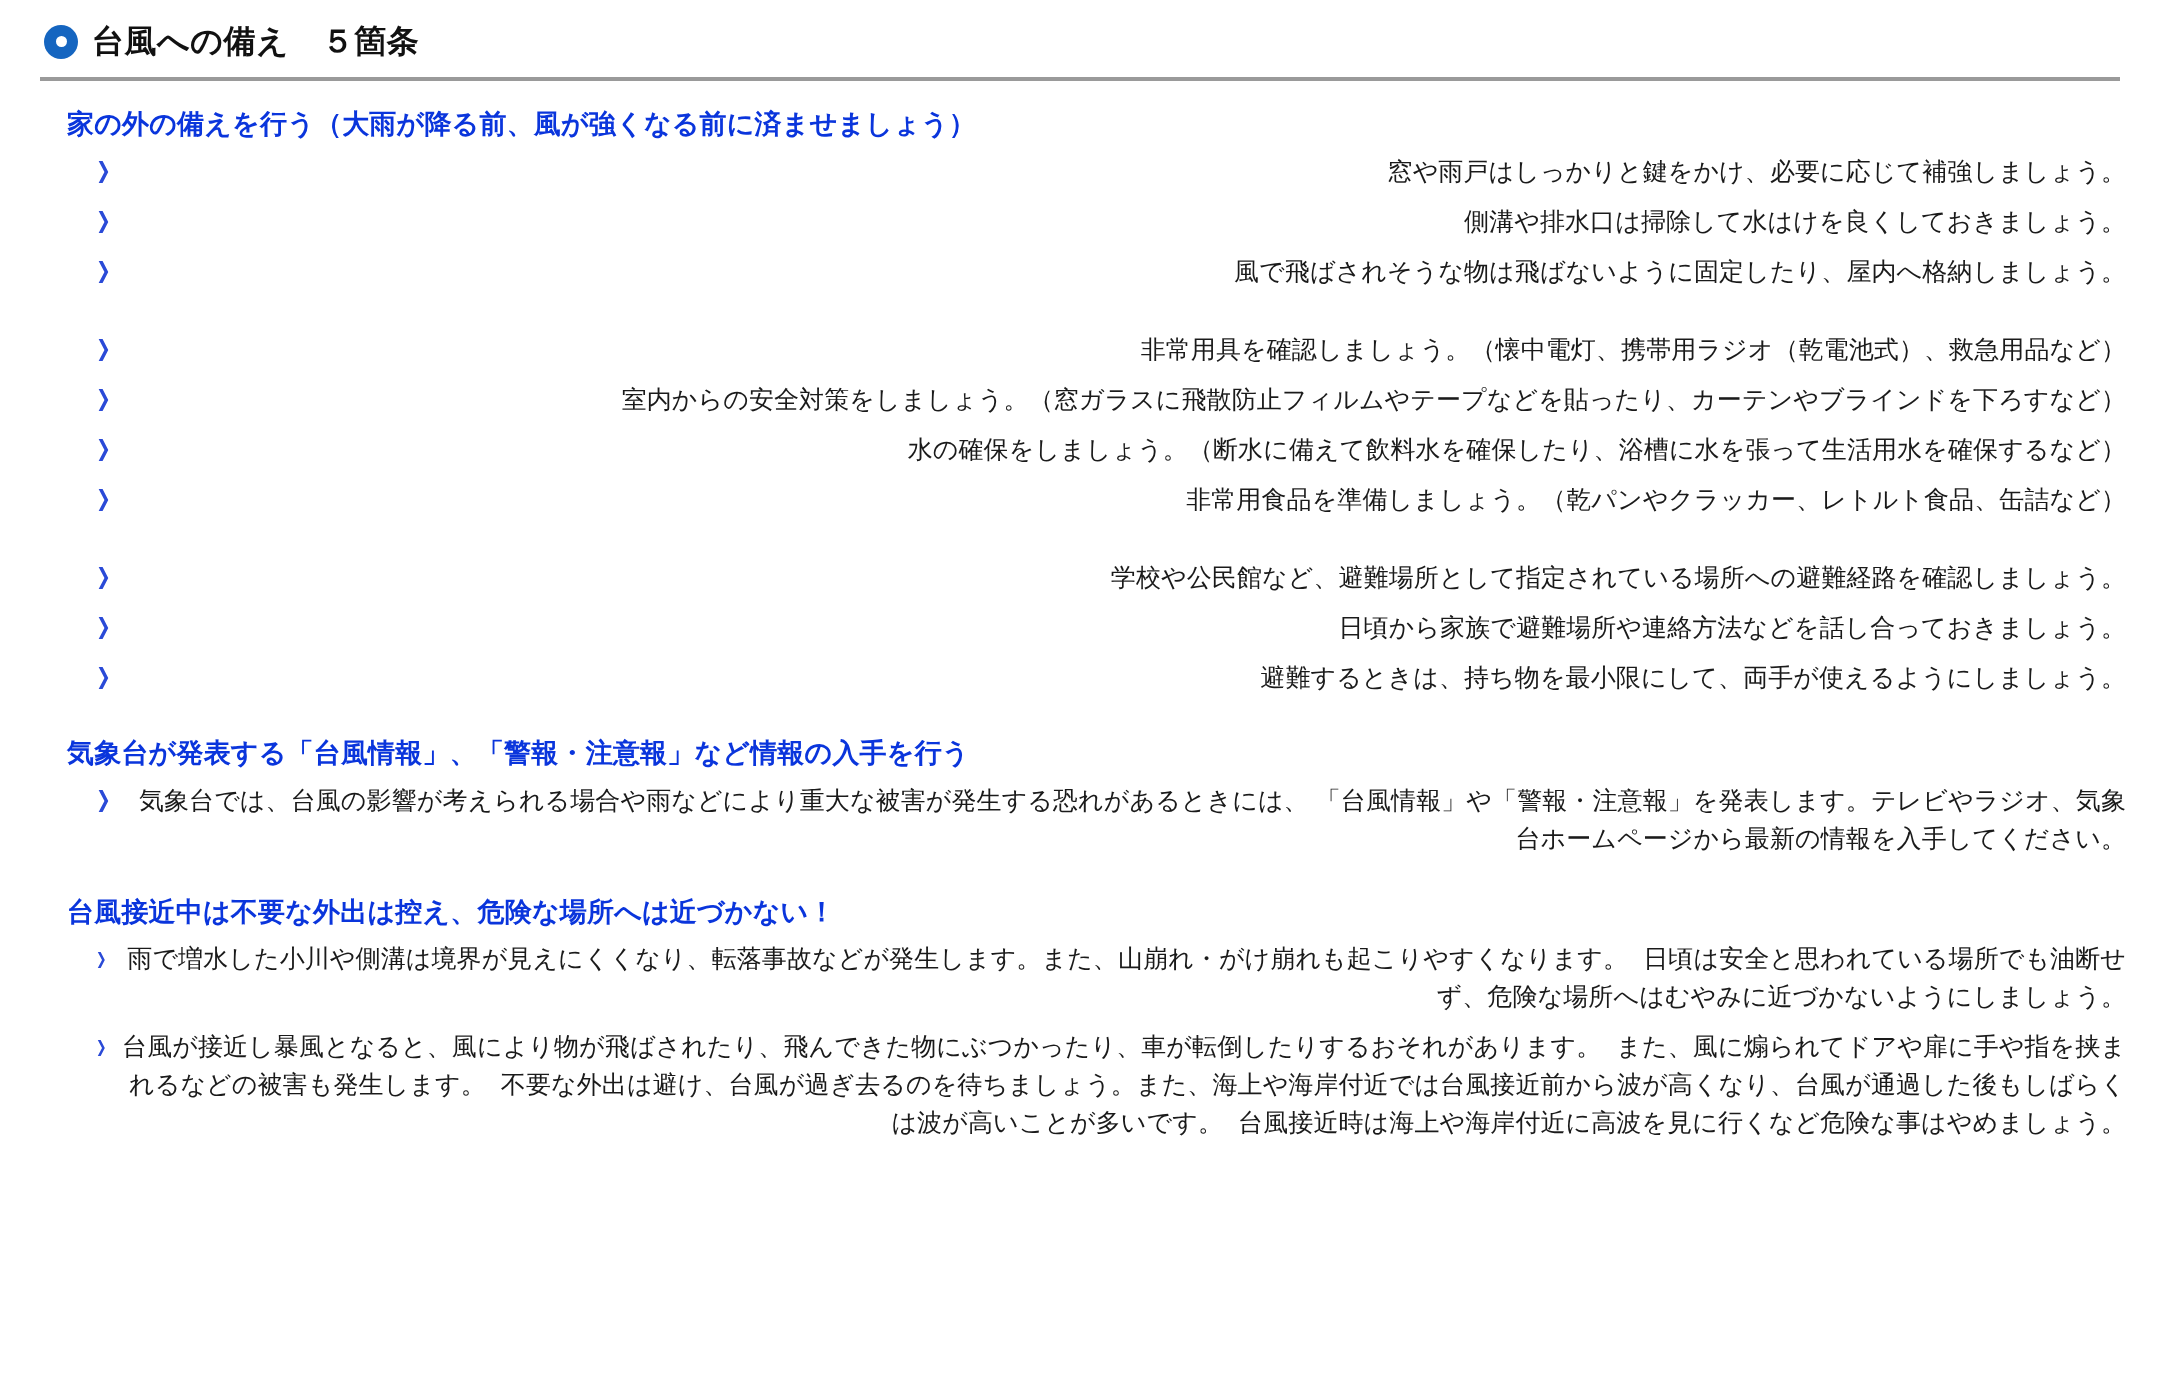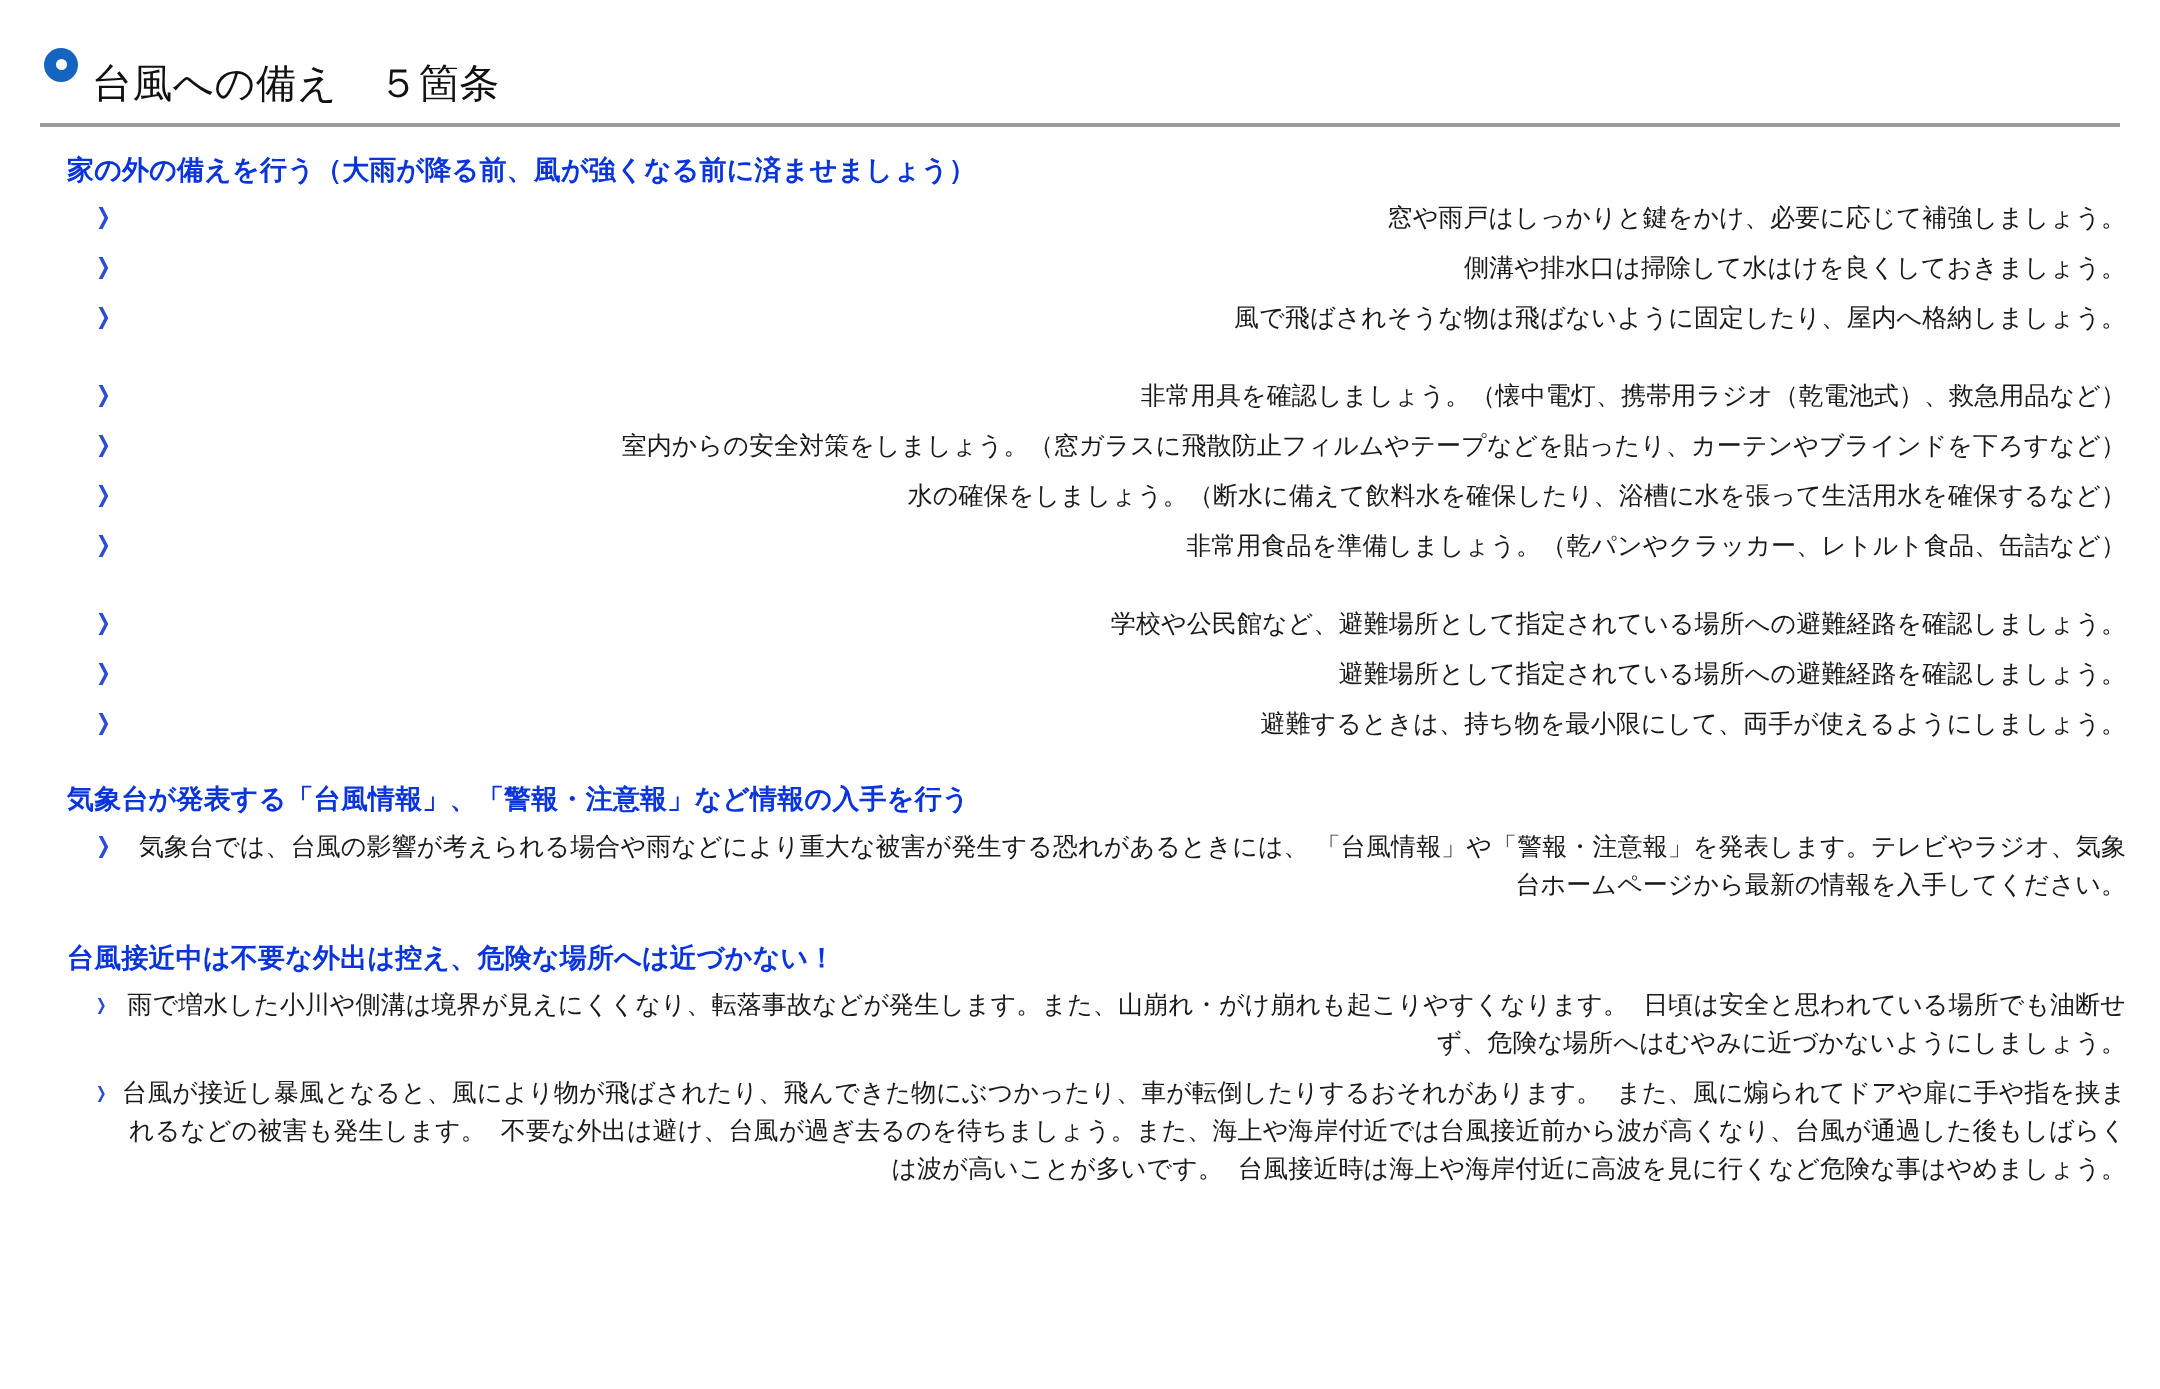--- a/index.html
+++ b/index.html
@@ -41,27 +41,26 @@
     left: 50%;
     top: 50%;
     width: 11px;
     height: 11px;
     margin-left: -5.5px;
     margin-top: -5.5px;
     border-radius: 50%;
     background: #ffffff;
   }
   .title-text {
-    font-size: 40px;
-    font-weight: normal;
+    font-size: 32px;
+    font-weight: bold;
     letter-spacing: 0.5px;
     color: #111111;
     line-height: 1.1;
     white-space: pre;
-    margin-top: 37px;
   }
   .title-rule {
     height: 4px;
     background: #9a9a9a;
     margin: 8px 6px 26px 6px;
   }
 
   
   .section {
     margin: 0 0 40px 0;
@@ -159,21 +158,21 @@
         </ul>
       </div>
       <div class="section">
         <ul class="items">
           <li class="item">
             <span class="item-marker">❯</span>
             <span class="item-text">学校や公民館など、避難場所として指定されている場所への避難経路を確認しましょう。</span>
           </li>
           <li class="item">
             <span class="item-marker">❯</span>
-            <span class="item-text">避難場所として指定されている場所への避難経路を確認しましょう。</span>
+            <span class="item-text">日頃から家族で避難場所や連絡方法などを話し合っておきましょう。</span>
           </li>
           <li class="item">
             <span class="item-marker">❯</span>
             <span class="item-text">避難するときは、持ち物を最小限にして、両手が使えるようにしましょう。</span>
           </li>
         </ul>
       </div>
       <div class="section">
         <div class="section-heading">気象台が発表する「台風情報」、「警報・注意報」など情報の入手を行う</div>
         <ul class="items">

